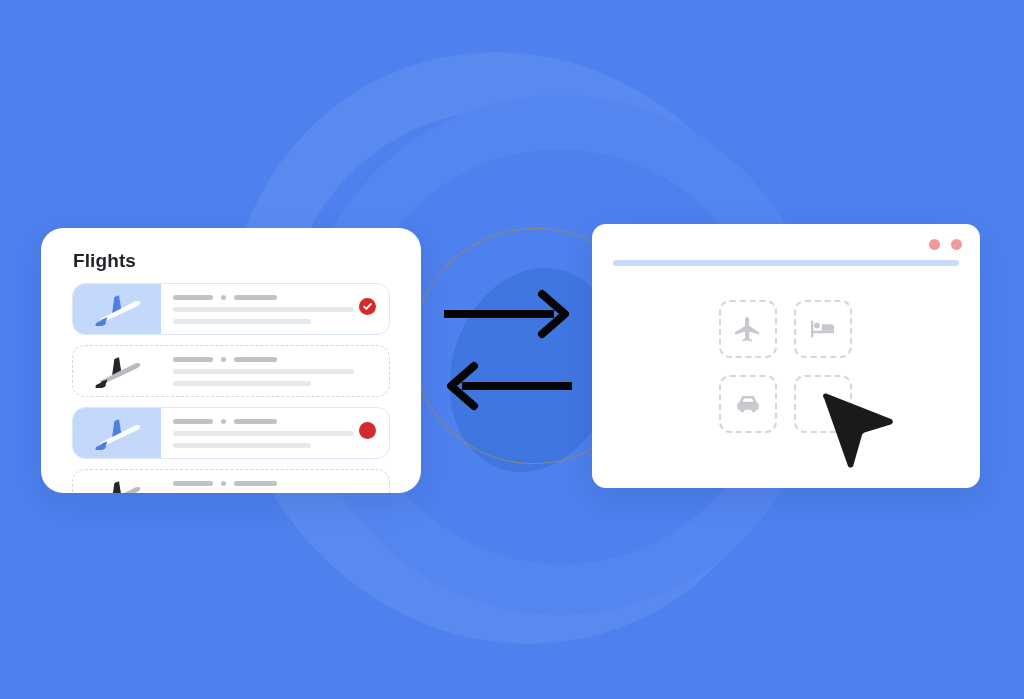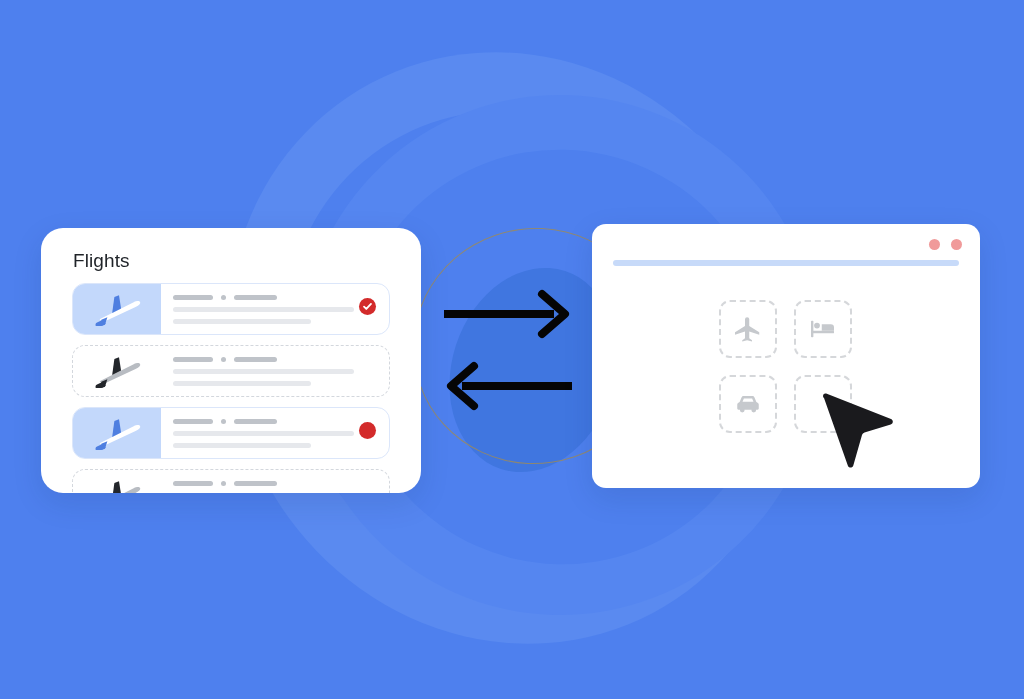--- a/index.html
+++ b/index.html
@@ -107,21 +107,21 @@
     background: #ffffff;
     border-radius: 22px;
     box-shadow: 0 10px 30px rgba(20,40,90,.12);
     overflow: hidden;
   }
   .flights-title {
     position: absolute;
     left: 32px;
     top: 22px;
     font-size: 19px;
-    font-weight: normal;
+    font-weight: bold;
     color: #1f2328;
     letter-spacing: .1px;
   }
   .flight-list {
     position: absolute;
     left: 31px;
     top: 55px;
     width: 318px;
   }
   .flight-row {

